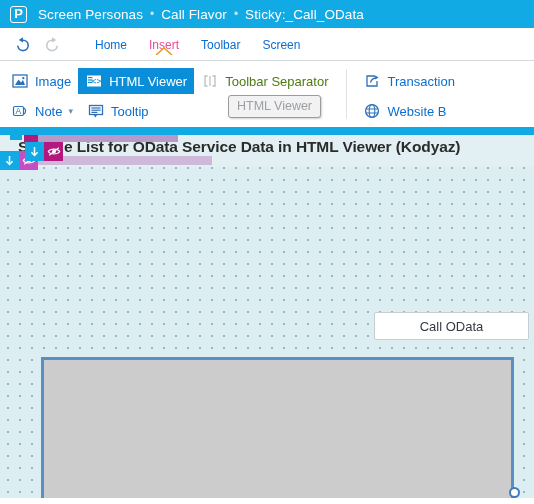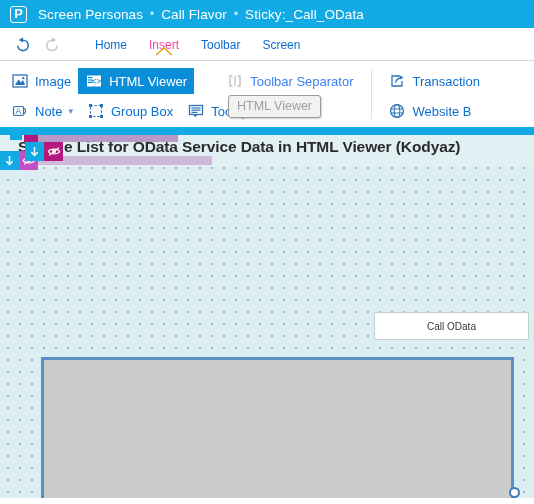--- a/index.html
+++ b/index.html
@@ -131,23 +131,22 @@
     font-size: 13px;
     color: #0a6ed1;
     white-space: nowrap;
     cursor: pointer;
   }
   .rb-item.selected {
     background: #0a8ed9;
     color: #ffffff;
   }
   .rb-item.disabled {
-    color: #3b82f6;
+    color: #4d7c0f;
     cursor: default;
-    margin-left: 25px;
   }
   .rb-icon {
     width: 17px;
     height: 17px;
     margin-right: 7px;
     flex: 0 0 auto;
     display: flex;
     align-items: center;
     justify-content: center;
   }
@@ -235,21 +234,21 @@
   
   .odata-btn {
     position: absolute;
     left: 374px;
     top: 177px;
     width: 155px;
     height: 28px;
     background: #ffffff;
     border: 1px solid #c6cdd3;
     border-radius: 2px;
-    font-size: 10px;
+    font-size: 13px;
     color: #333a42;
     display: flex;
     align-items: center;
     justify-content: center;
     cursor: pointer;
     box-sizing: border-box;
   }
 
   
   .viewer-box {
@@ -377,32 +376,20 @@
           <svg width="16" height="16" viewBox="0 0 16 16">
             <rect x="1.5" y="3.5" width="10" height="9" rx="1.4" fill="none" stroke="#2d72b8" stroke-width="1.2"></rect>
             <text x="6.4" y="11" font-size="8.5" font-family="Liberation Sans, sans-serif" fill="#2d72b8" text-anchor="middle">A</text>
             <path d="M12 5 A3.6 3.6 0 0 1 12 11" fill="none" stroke="#2d72b8" stroke-width="1.2"></path>
           </svg>
         </span>
         <span>Note</span>
         <span class="rb-caret">▾</span>
       </div>
 
-      <div class="rb-item">
-        <span class="rb-icon">
-          <svg width="16" height="16" viewBox="0 0 16 16">
-            <rect x="2.5" y="2.5" width="11" height="11" fill="none" stroke="#2d72b8" stroke-width="1.2" stroke-dasharray="2.2 1.8"></rect>
-            <rect x="1" y="1" width="3" height="3" fill="#2d72b8"></rect>
-            <rect x="12" y="1" width="3" height="3" fill="#2d72b8"></rect>
-            <rect x="1" y="12" width="3" height="3" fill="#2d72b8"></rect>
-            <rect x="12" y="12" width="3" height="3" fill="#2d72b8"></rect>
-          </svg>
-        </span>
-        <span>Group Box</span>
-      </div>
 
       <div class="rb-item">
         <span class="rb-icon">
           <svg width="16" height="16" viewBox="0 0 16 16">
             <rect x="1.5" y="2.5" width="13" height="9" fill="none" stroke="#2d72b8" stroke-width="1.3"></rect>
             <rect x="3.4" y="4.4" width="9.2" height="1.2" fill="#2d72b8"></rect>
             <rect x="3.4" y="6.6" width="9.2" height="1.2" fill="#2d72b8"></rect>
             <rect x="3.4" y="8.8" width="6" height="1.2" fill="#2d72b8"></rect>
             <polygon points="5.4,11.5 9.4,11.5 7.4,14.5" fill="#2d72b8"></polygon>
           </svg>

